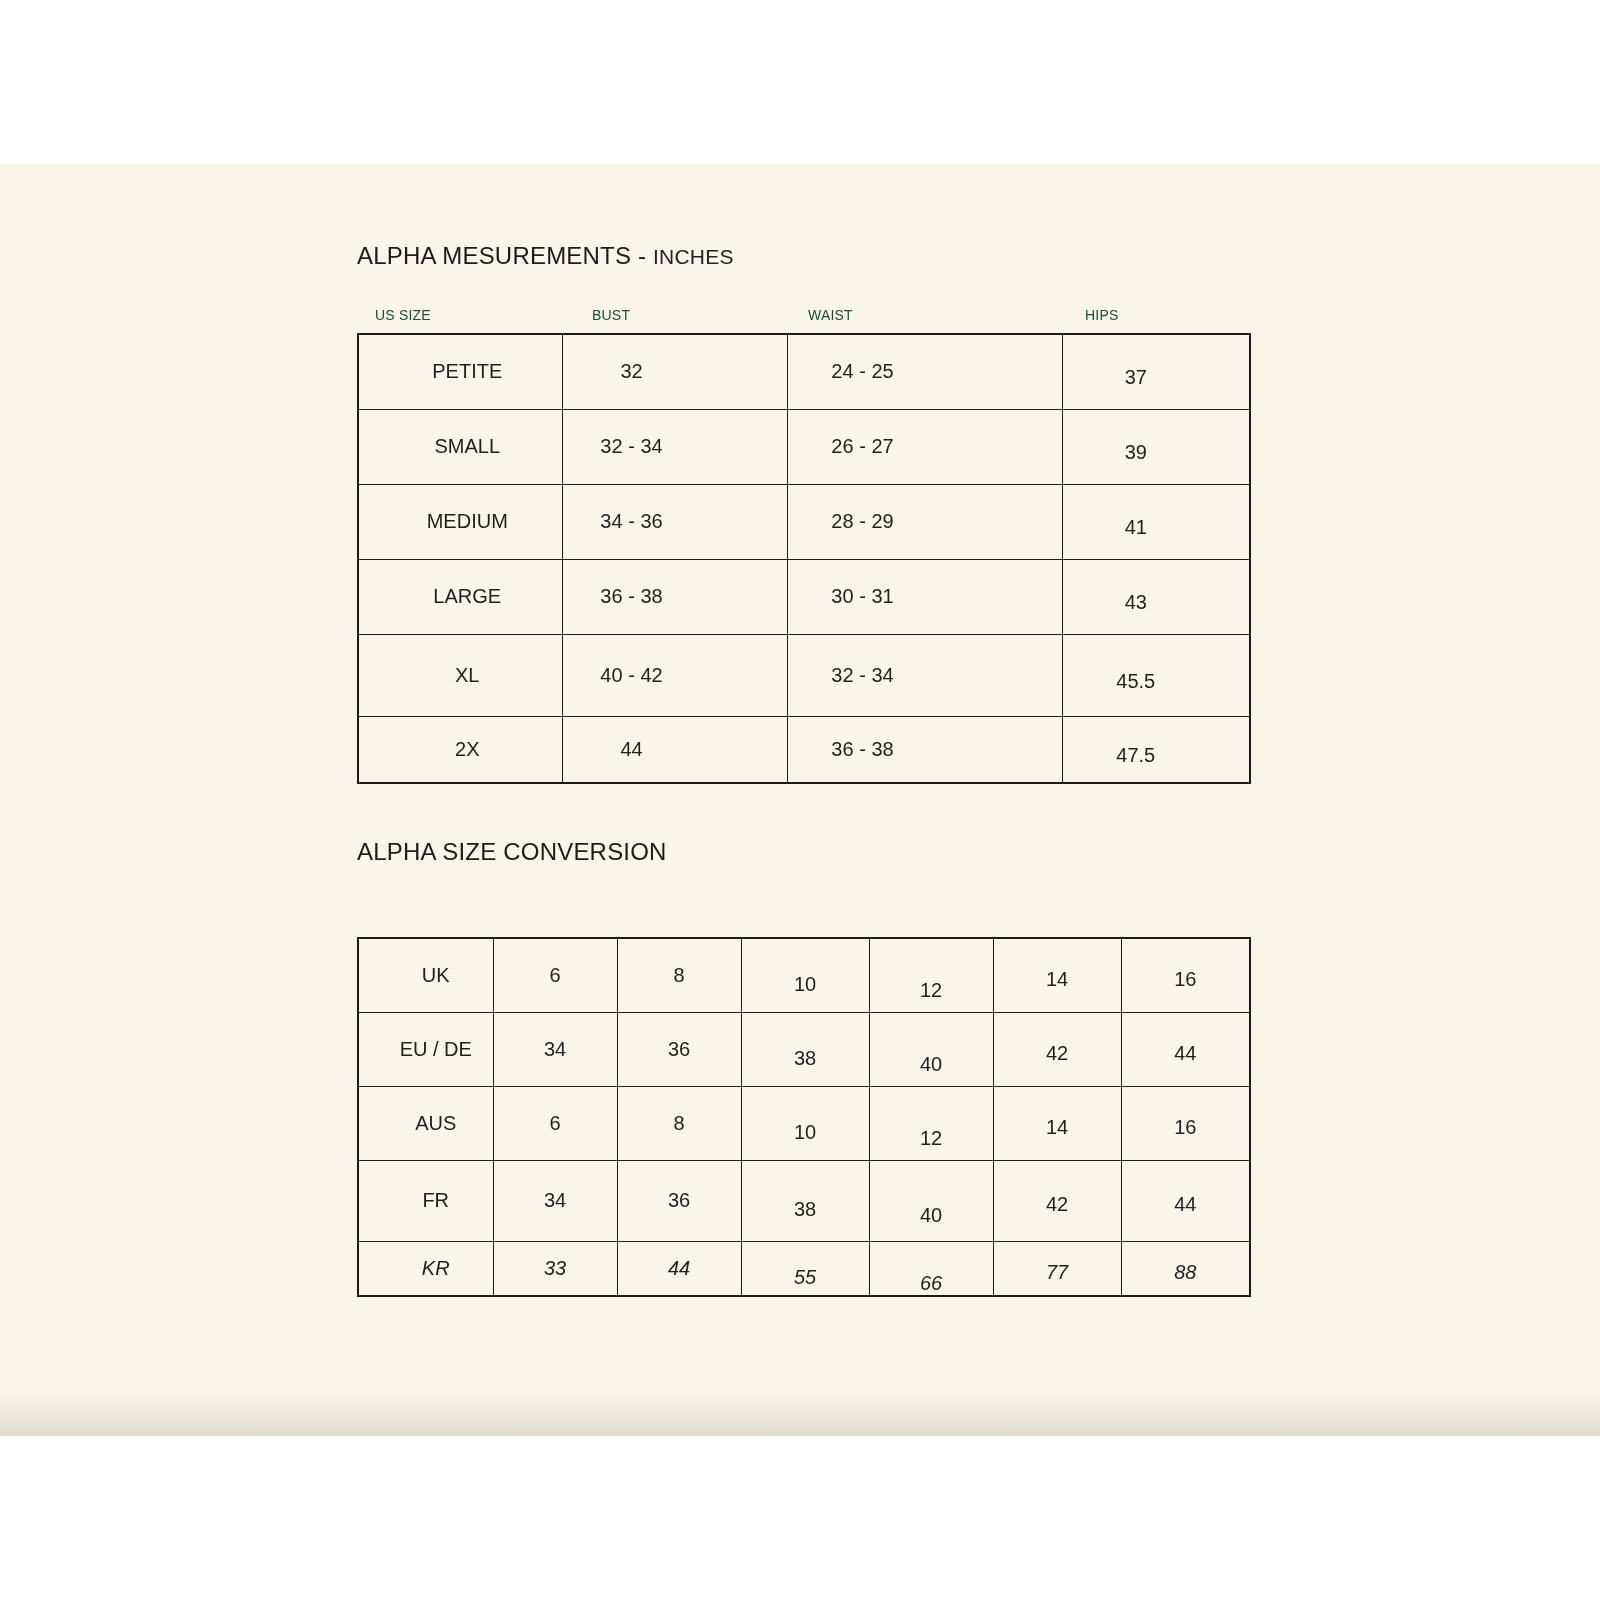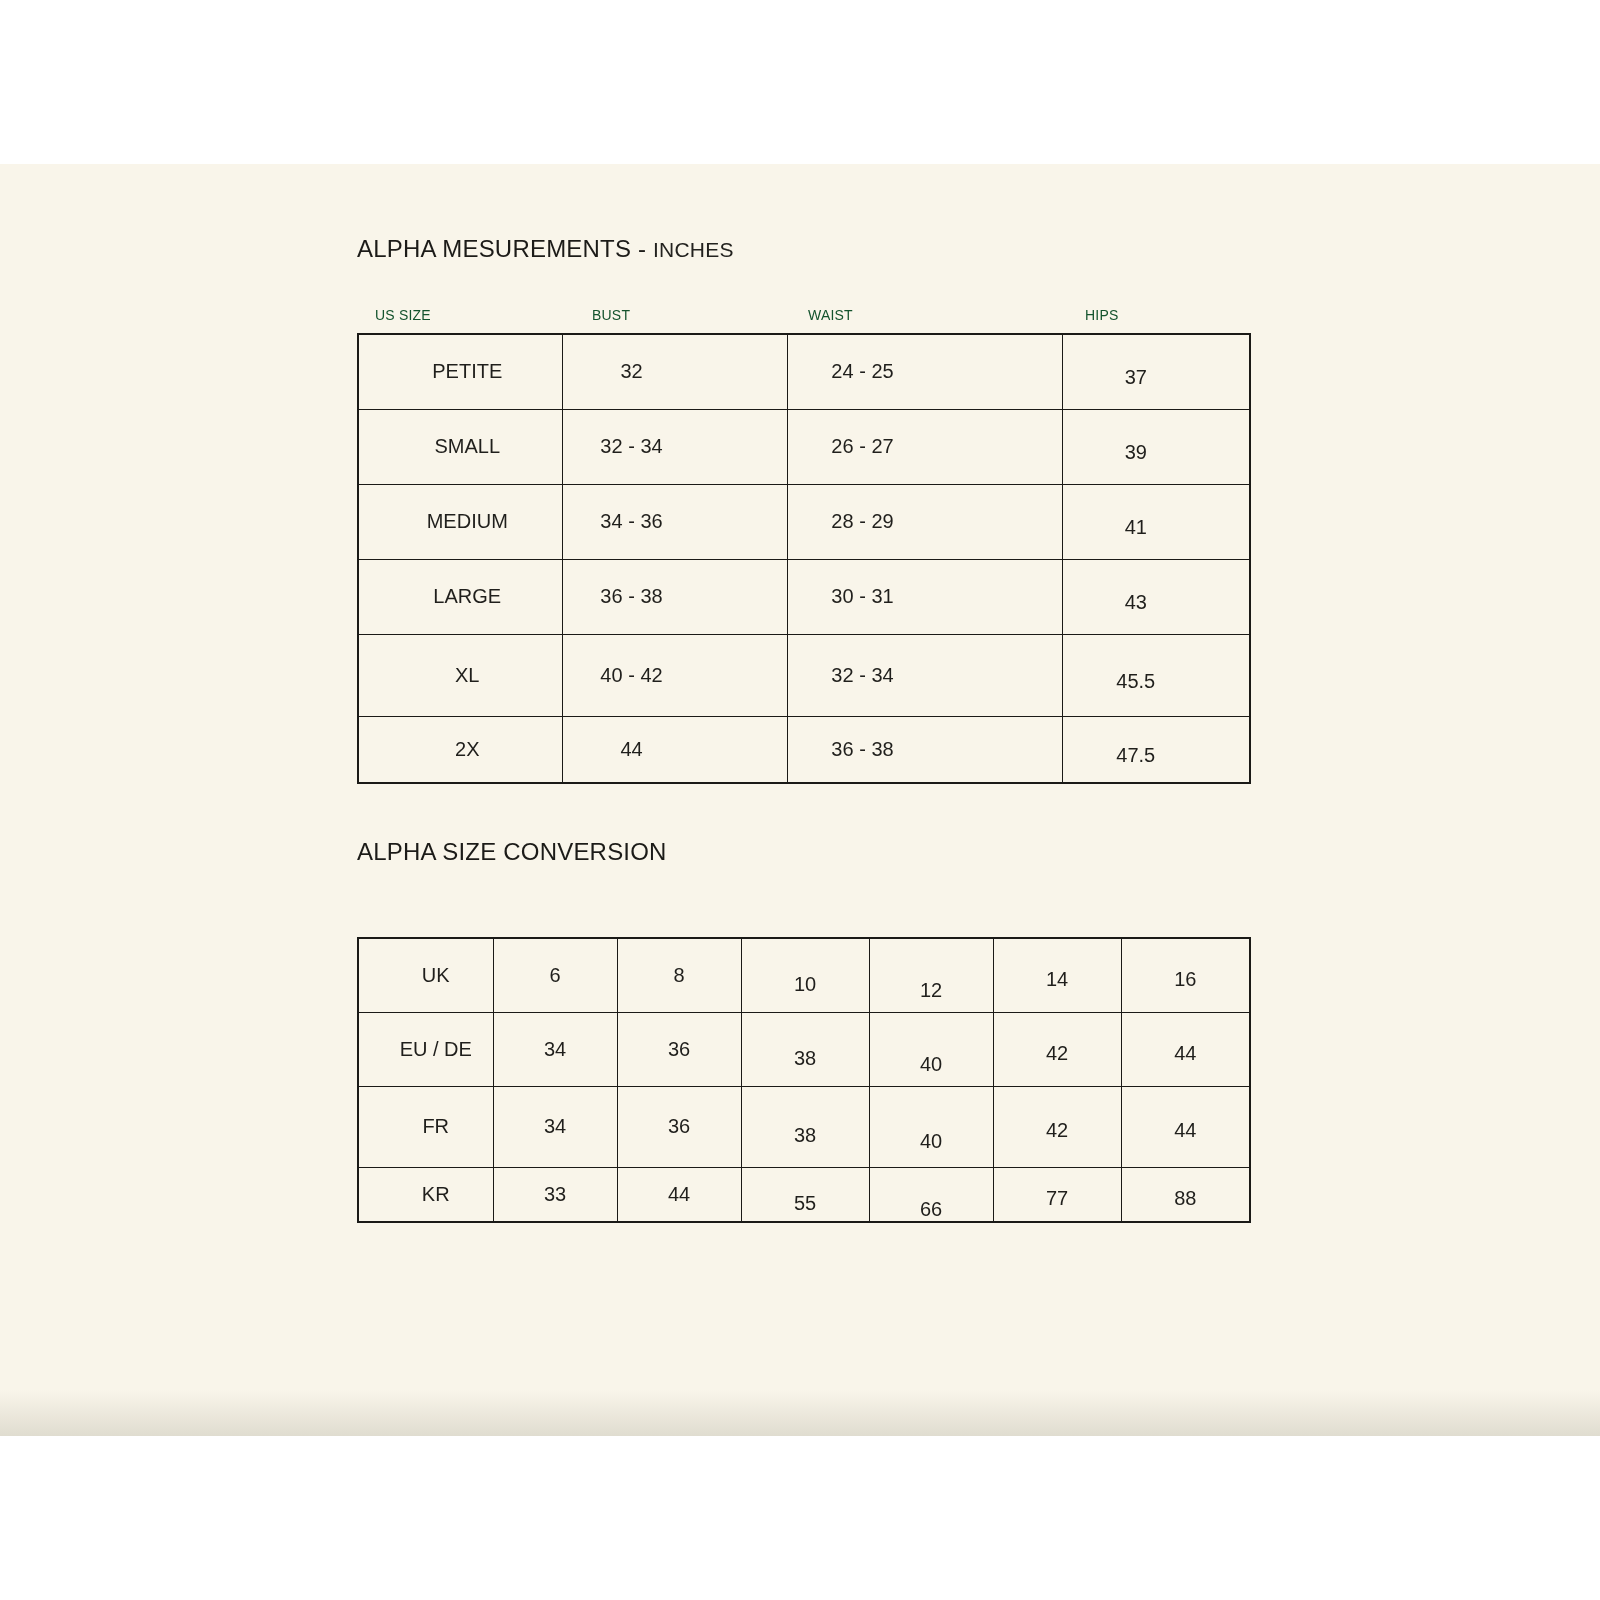--- a/index.html
+++ b/index.html
@@ -19,21 +19,21 @@
     content:"";position:absolute;left:0;right:0;bottom:0;height:46px;
     background:linear-gradient(to bottom,rgba(208,205,190,0),rgba(203,200,186,0.55));
     pointer-events:none;
   }
   .sec-title{
     position:absolute;left:357px;
     font-size:24px;line-height:28px;letter-spacing:0.2px;color:#1c1b18;
     white-space:nowrap;
   }
   .sec-title .unit{font-size:21px;color:#23221f;}
-  .title-1{top:71px;}
+  .title-1{top:78px;}
   .title-2{top:674px;}
 
   .hdr-row{position:absolute;left:357px;width:892px;height:26px;}
   .hdr-row span{
     position:absolute;font-size:14px;line-height:22px;letter-spacing:0.2px;
     color:#14532d;white-space:nowrap;
   }
   .hdr-1{top:140px;}
   .hdr-2{top:736px;}
   .h-ussize{left:18px;}
@@ -62,21 +62,21 @@
   }
   .t1{top:169px;}
   .t2{top:773px;}
 
   .t1 tr.r0,.t1 tr.r1,.t1 tr.r2,.t1 tr.r3{height:75px;}
   .t1 tr.r4{height:82px;}
   .t1 tr.r5{height:67px;}
   .t2 tr.r0,.t2 tr.r1,.t2 tr.r2{height:74px;}
   .t2 tr.r3{height:73px;}
   .t2 tr.r4{height:81px;}
-  .t2 tr.r5{height:50px;}
+  .t2 tr.r5{height:50px;font-style:italic;}
 
   td.rowlabel{text-align:left;}
   .t1 td.rowlabel{padding-left:14px;}
   .t2 td.rowlabel{padding-left:20px;}
   .t1 td.c-bust{padding-right:86px;}
   .t1 td.c-waist{padding-right:124px;}
   .t1 td.c-hips{padding-right:40px;padding-top:12px;}
   .t2 td.c-med{padding-top:18px;}
   .t2 td.c-lg{padding-top:30px;}
   .t2 td.c-xl{padding-top:8px;}
@@ -174,20 +174,29 @@
         </tr>
         <tr class="r1">
           <td class="rowlabel">EU / DE</td>
           <td>34</td>
           <td>36</td>
           <td class="c-med">38</td>
           <td class="c-lg">40</td>
           <td class="c-xl">42</td>
           <td class="c-2x">44</td>
         </tr>
+        <tr class="r2">
+          <td class="rowlabel">AUS</td>
+          <td>6</td>
+          <td>8</td>
+          <td class="c-med">10</td>
+          <td class="c-lg">12</td>
+          <td class="c-xl">14</td>
+          <td class="c-2x">16</td>
+        </tr>
         <tr class="r4">
           <td class="rowlabel">FR</td>
           <td>34</td>
           <td>36</td>
           <td class="c-med">38</td>
           <td class="c-lg">40</td>
           <td class="c-xl">42</td>
           <td class="c-2x">44</td>
         </tr>
         <tr class="r5">

